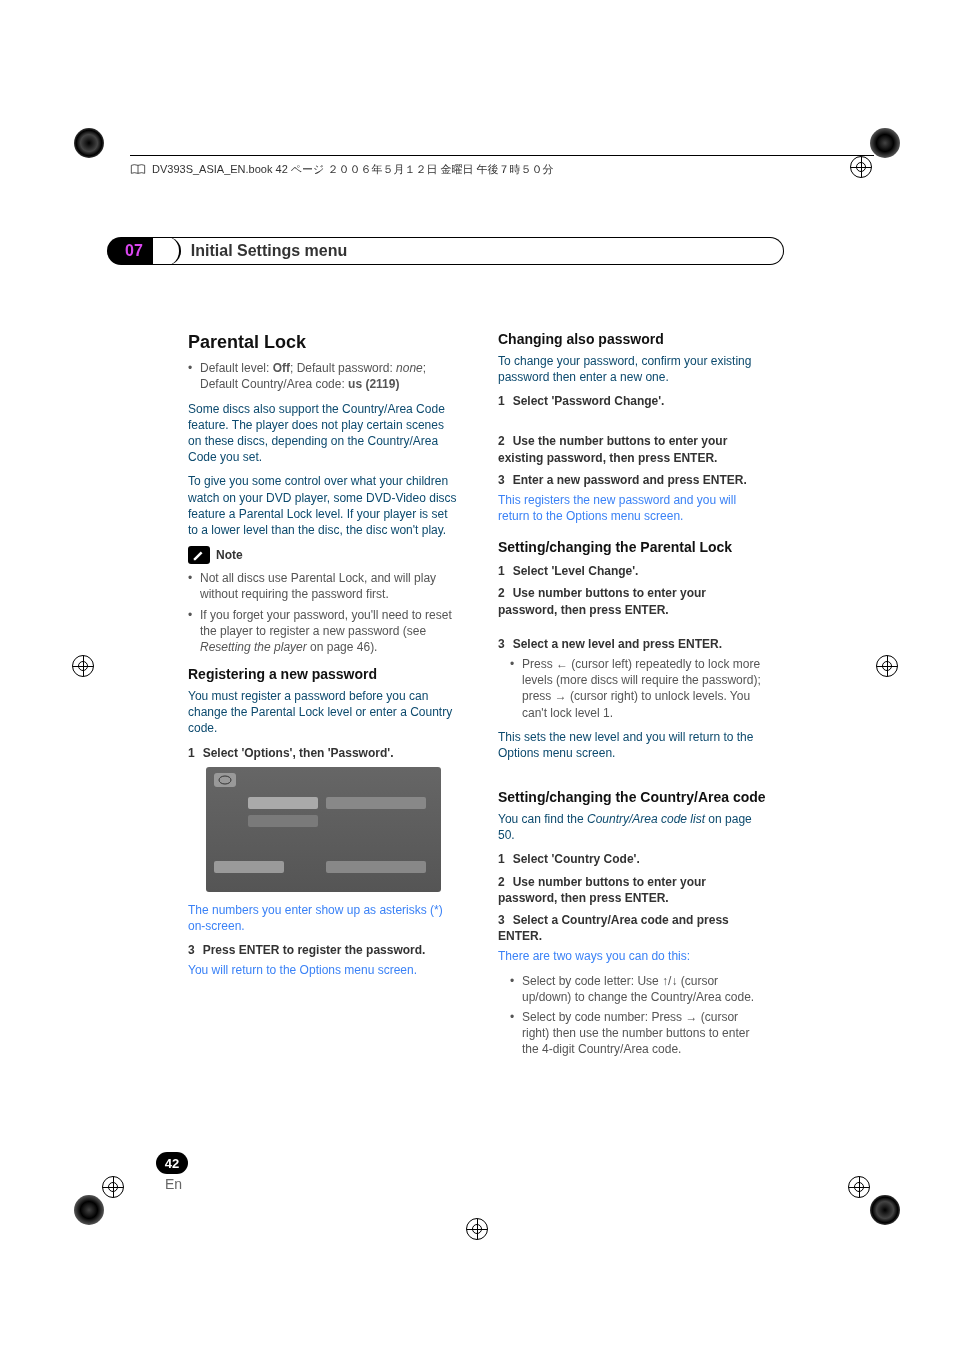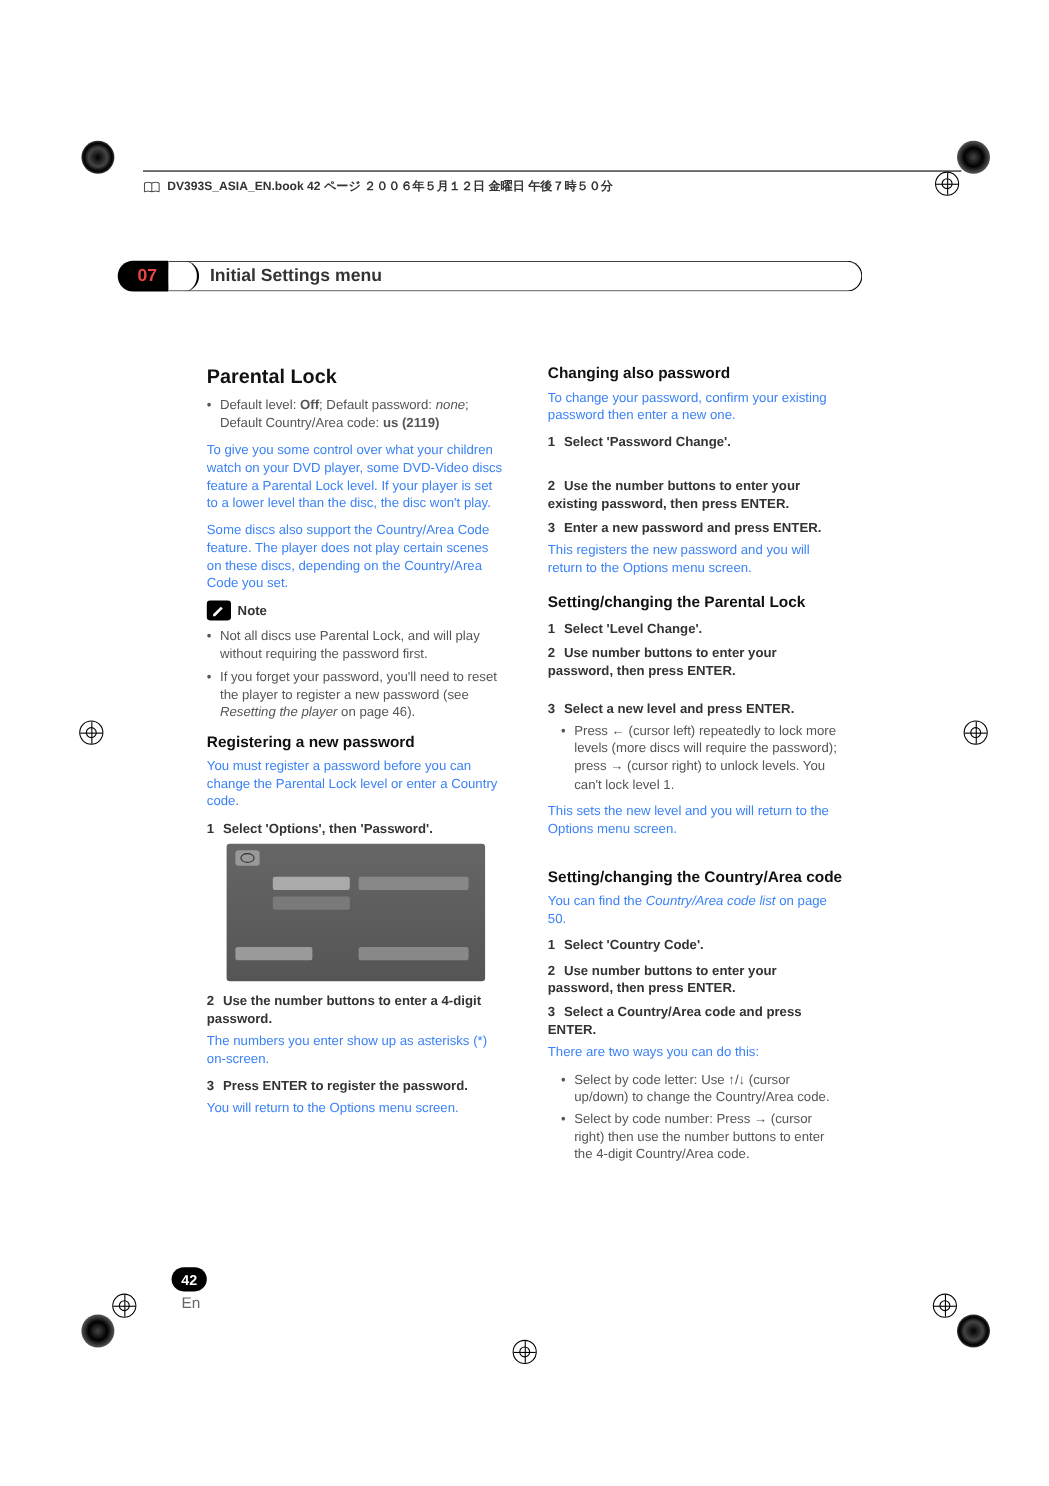--- a/index.html
+++ b/index.html
@@ -26,38 +26,37 @@
   .reg-mark.cross::after { width: 1px; height: 100%; left: 50%; top: 0; }
   .reg-mark.cross .inner { position:absolute; width:10px; height:10px; border:1px solid #000; border-radius:50%; top:50%; left:50%; transform:translate(-50%,-50%); }
 
   .header-line {
     position: absolute;
     top: 155px; left: 130px; right: 80px;
     border-top: 1px solid #000;
     padding-top: 6px;
     font-size: 11px;
     display: flex;
-    align-items: flex-end;
-    font-weight: bold;
+    align-items: center;
   }
   .header-line .book-icon {
     width: 16px; height: 12px; margin-right: 6px;
     display: inline-block;
   }
   .header-line .book-icon svg { width:100%; height:100%; }
 
   .chapter-bar {
     position: absolute;
     top: 237px; left: 107px; right: 170px;
     height: 28px;
     display: flex;
     align-items: center;
   }
   .chapter-pill {
-    background: #000; color: #ef4444;
+    background: #000; color: #d946ef;
     border-radius: 14px 0 0 14px;
     padding: 4px 10px 4px 18px;
     font-size: 16px; font-weight: bold;
     height: 28px; display:flex; align-items:center;
   }
   .chapter-rest {
     height: 28px; flex: 1;
     border: 1px solid #000;
     border-left: none;
     border-radius: 0 14px 14px 0;
@@ -80,21 +79,21 @@
     display: flex;
     gap: 40px;
     font-size: 12px;
     line-height: 1.35;
   }
   .col { width: 277px; }
 
   h1 { font-size: 18px; font-weight: bold; margin-bottom: 6px; color:#111; }
   h2 { font-size: 14px; font-weight: bold; margin-bottom: 4px; color:#111; }
 
-  .para { margin-bottom: 8px; color:#3b82f6; }
+  .para { margin-bottom: 8px; color:#0c4a6e; }
   .bullet-list { margin: 4px 0 8px 0; }
   .bullet-li { display:flex; margin-bottom:4px; color:#555; }
   .bullet-li .dot { width:12px; flex-shrink:0; }
   .step { margin-bottom: 4px; }
   .step .num { font-weight: bold; margin-right: 8px; }
   .step .label { font-weight: bold; }
   .substep { color:#3b82f6; margin-bottom:8px; }
   .inline-bold { font-weight: bold; }
   .inline-italic { font-style: italic; }
 
@@ -194,22 +193,22 @@
   <div class="col">
     <h1>Parental Lock</h1>
     <div class="bullet-list">
       <div class="bullet-li">
         <span class="dot">•</span>
         <span>
           <span>Default level: </span><span class="inline-bold">Off</span><span>; Default password: </span><span class="inline-italic">none</span><span>; Default Country/Area code: </span><span class="inline-bold">us (2119)</span>
         </span>
       </div>
     </div>
+    <div class="para">Some discs also support the Country/Area Code feature. The player does not play certain scenes on these discs, depending on the Country/Area Code you set.</div>
     <div class="para">To give you some control over what your children watch on your DVD player, some DVD-Video discs feature a Parental Lock level. If your player is set to a lower level than the disc, the disc won't play.</div>
-    <div class="para">Some discs also support the Country/Area Code feature. The player does not play certain scenes on these discs, depending on the Country/Area Code you set.</div>
 
     <div class="note-box">
       <span class="note-icon">
         <svg viewBox="0 0 16 16">
             <path d="M2 12 L10 4 L12 6 L4 14 L2 14 Z" fill="#fff"></path>
           </svg>
       </span>
       <span class="inline-bold">Note</span>
     </div>
     <div class="bullet-list">
@@ -236,23 +235,20 @@
             <ellipse cx="7" cy="5" rx="6" ry="4" fill="none" stroke="#333" stroke-width="1"></ellipse>
           </svg>
       </div>
       <div class="row row1"></div>
       <div class="row row1b"></div>
       <div class="row row2"></div>
       <div class="row row3"></div>
       <div class="row row3b"></div>
     </div>
 
-    <div class="step">
-      <span class="num">2</span><span class="label">Use the number buttons to enter a 4-digit password.</span>
-    </div>
     <div class="substep">The numbers you enter show up as asterisks (*) on-screen.</div>
 
     <div class="step">
       <span class="num">3</span><span class="label">Press ENTER to register the password.</span>
     </div>
     <div class="substep">You will return to the Options menu screen.</div>
   </div>
 
   <div class="col">
     <h2>Changing also password</h2>

